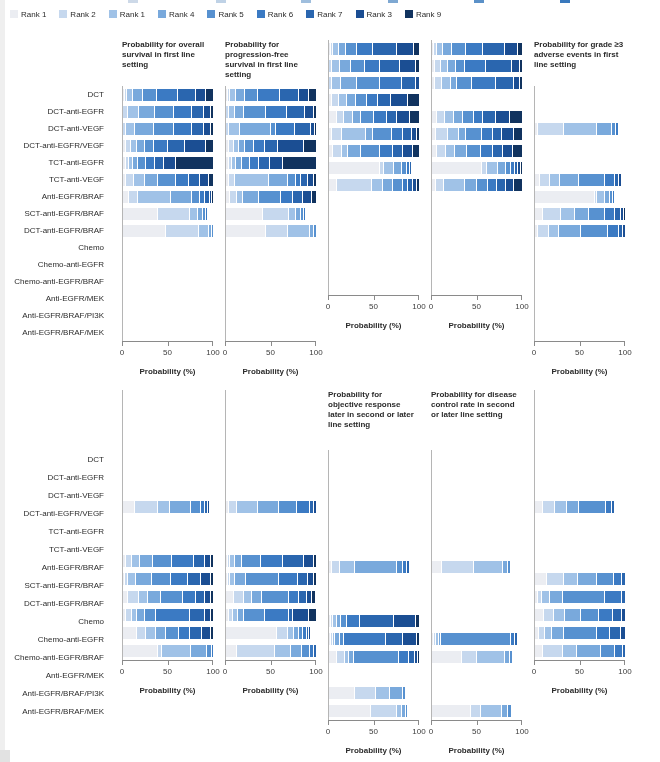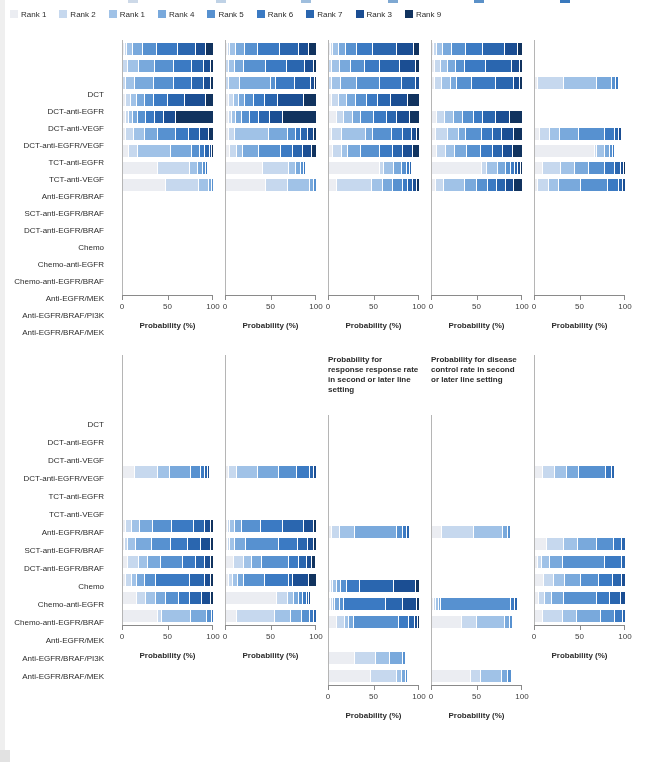--- a/index.html
+++ b/index.html
@@ -99,20 +99,21 @@
           <div class="row-label" style="height: 17px;">SCT-anti-EGFR/BRAF</div>
           <div class="row-label" style="height: 17px;">DCT-anti-EGFR/BRAF</div>
           <div class="row-label" style="height: 17px;">Chemo</div>
           <div class="row-label" style="height: 17px;">Chemo-anti-EGFR</div>
           <div class="row-label" style="height: 17px;">Chemo-anti-EGFR/BRAF</div>
           <div class="row-label" style="height: 17px;">Anti-EGFR/MEK</div>
           <div class="row-label" style="height: 17px;">Anti-EGFR/BRAF/PI3K</div>
           <div class="row-label" style="height: 17px;">Anti-EGFR/BRAF/MEK</div>
         </div>
         <div class="chart">
+          <div class="chart-title" style="height: 42px;">Probability for overall survival in first line setting</div>
           <div class="rows">
             <div class="row" style="height: 17px;">
               <div class="bar">
                 <div class="seg" style="width: 1%; background: rgb(235, 237, 242);"></div>
                 <div class="seg" style="width: 2%; background: rgb(198, 216, 238);"></div>
                 <div class="seg" style="width: 6%; background: rgb(160, 194, 231);"></div>
                 <div class="seg" style="width: 10%; background: rgb(121, 169, 220);"></div>
                 <div class="seg" style="width: 16%; background: rgb(87, 145, 208);"></div>
                 <div class="seg" style="width: 25%; background: rgb(59, 122, 195);"></div>
                 <div class="seg" style="width: 20%; background: rgb(42, 102, 175);"></div>
@@ -228,20 +229,21 @@
             <div class="tick" style="left: calc(100% - 1px);"></div>
           </div>
           <div class="tick-labels">
             <span class="tick-label" style="left: 0%;">0</span>
             <span class="tick-label" style="left: 50%;">50</span>
             <span class="tick-label" style="left: 100%;">100</span>
           </div>
           <div class="xlabel">Probability (%)</div>
         </div>
         <div class="chart">
+          <div class="chart-title" style="height: 42px;">Probability for progression-free survival in first line setting</div>
           <div class="rows">
             <div class="row" style="height: 17px;">
               <div class="bar">
                 <div class="seg" style="width: 1%; background: rgb(235, 237, 242);"></div>
                 <div class="seg" style="width: 2%; background: rgb(198, 216, 238);"></div>
                 <div class="seg" style="width: 5%; background: rgb(160, 194, 231);"></div>
                 <div class="seg" style="width: 10%; background: rgb(121, 169, 220);"></div>
                 <div class="seg" style="width: 15%; background: rgb(87, 145, 208);"></div>
                 <div class="seg" style="width: 25%; background: rgb(59, 122, 195);"></div>
                 <div class="seg" style="width: 22%; background: rgb(42, 102, 175);"></div>
@@ -616,20 +618,21 @@
             <div class="tick" style="left: calc(100% - 1px);"></div>
           </div>
           <div class="tick-labels">
             <span class="tick-label" style="left: 0%;">0</span>
             <span class="tick-label" style="left: 50%;">50</span>
             <span class="tick-label" style="left: 100%;">100</span>
           </div>
           <div class="xlabel">Probability (%)</div>
         </div>
         <div class="chart">
+          <div class="chart-title" style="height: 42px;">Probability for grade ≥3 adverse events in first line setting</div>
           <div class="rows">
             <div class="row" style="height: 17px;"></div>
             <div class="row" style="height: 17px;"></div>
             <div class="row" style="height: 17px;">
               <div class="bar">
                 <div class="seg" style="width: 2%; background: rgb(235, 237, 242);"></div>
                 <div class="seg" style="width: 28%; background: rgb(198, 216, 238);"></div>
                 <div class="seg" style="width: 36%; background: rgb(160, 194, 231);"></div>
                 <div class="seg" style="width: 15%; background: rgb(121, 169, 220);"></div>
                 <div class="seg" style="width: 4%; background: rgb(87, 145, 208);"></div>
@@ -938,21 +941,21 @@
             <div class="tick" style="left: calc(100% - 1px);"></div>
           </div>
           <div class="tick-labels">
             <span class="tick-label" style="left: 0%;">0</span>
             <span class="tick-label" style="left: 50%;">50</span>
             <span class="tick-label" style="left: 100%;">100</span>
           </div>
           <div class="xlabel">Probability (%)</div>
         </div>
         <div class="chart">
-          <div class="chart-title" style="height: 56px;">Probability for response response rate in second or later line setting</div>
+          <div class="chart-title" style="height: 56px;">Probability for objective response later in second or later line setting</div>
           <div class="rows">
             <div class="row" style="height: 18px;"></div>
             <div class="row" style="height: 18px;"></div>
             <div class="row" style="height: 18px;"></div>
             <div class="row" style="height: 18px;"></div>
             <div class="row" style="height: 18px;"></div>
             <div class="row" style="height: 18px;"></div>
             <div class="row" style="height: 18px;">
               <div class="bar">
                 <div class="seg" style="width: 2%; background: rgb(235, 237, 242);"></div>

